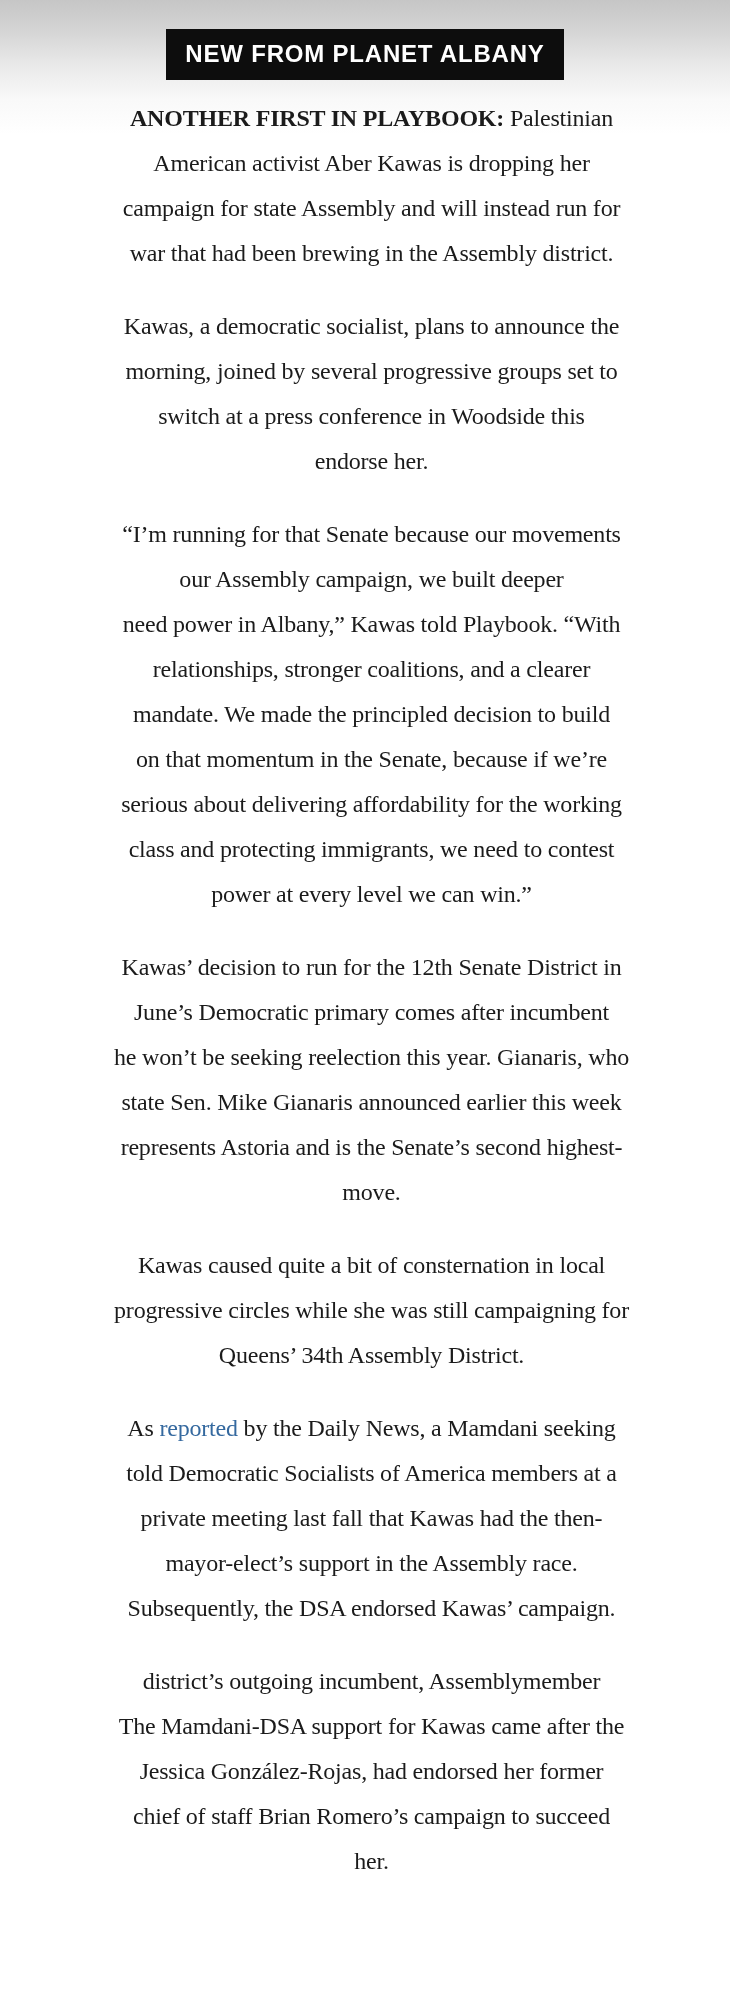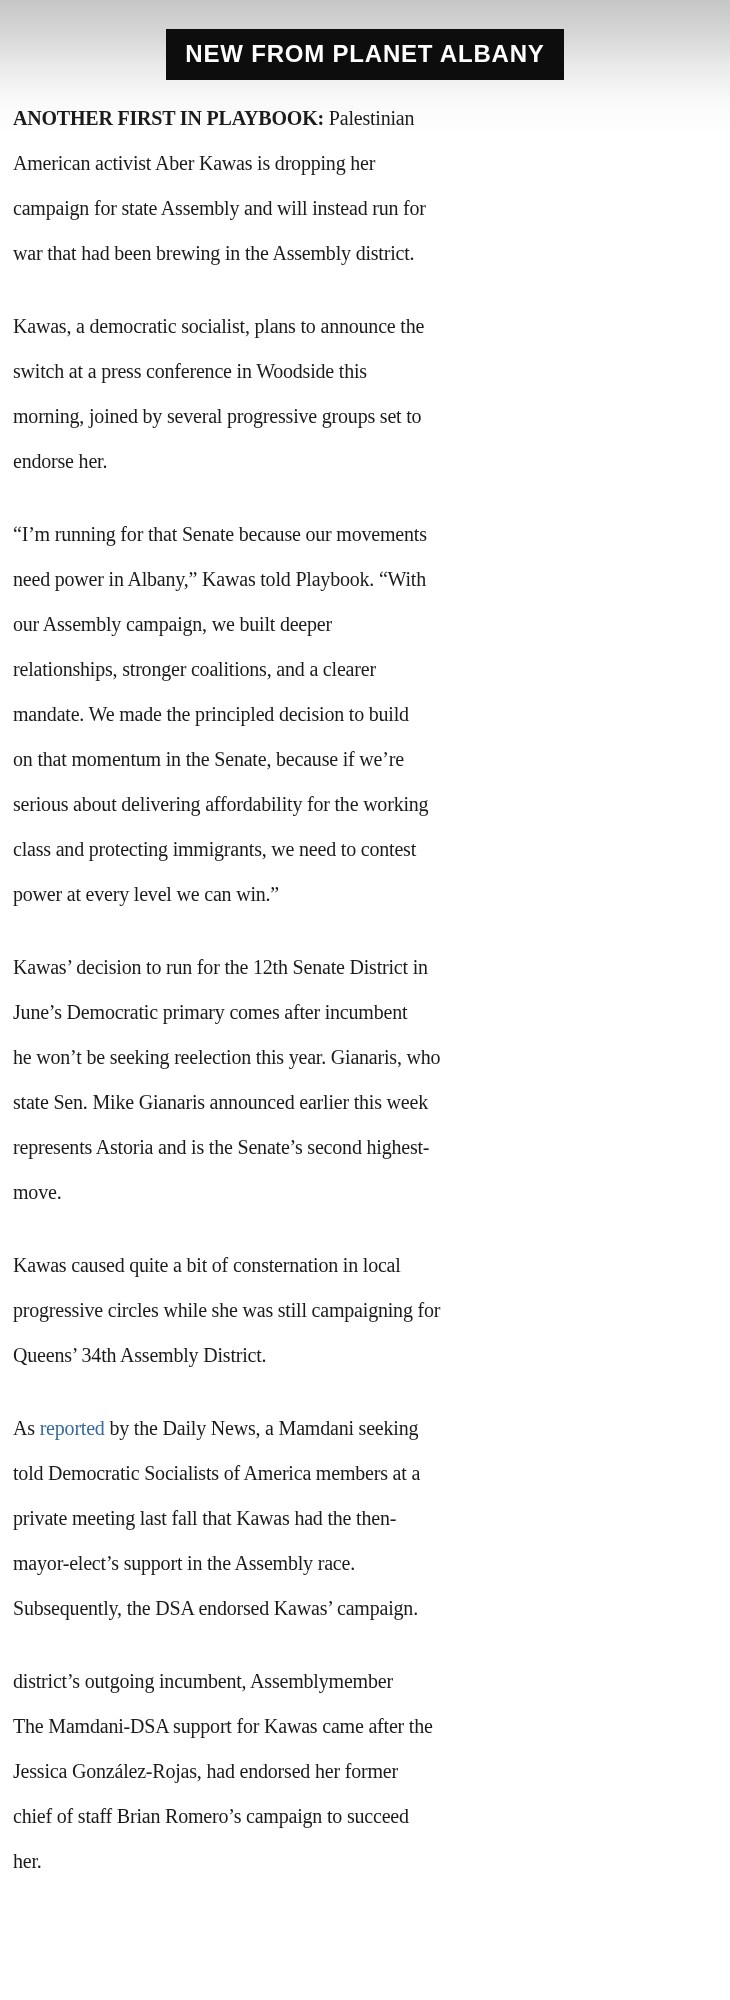--- a/index.html
+++ b/index.html
@@ -27,51 +27,52 @@
     font-weight:700;
     font-size:24px;
     line-height:26px;
     letter-spacing:0.8px;
     padding:12px 19px 13px;
     white-space:nowrap;
   }
   .article{
     margin:16px 0 12px 13px;
     color:var(--text);
-    font-size:20px;
+    font-size:24px;
     line-height:45px;
     letter-spacing:-0.2px;
+    text-align:center;
   }
   .para{margin:0 0 28px 0;padding:0;}
   .line{display:block;white-space:nowrap;}
   .seg-bold{font-weight:700;}
   .seg-link{color:var(--link);cursor:pointer;text-decoration:none;}
 </style>
 </head>
 <body>
 
 <div class="banner">NEW FROM PLANET ALBANY</div>
 
 <div class="article">
     <p class="para">
       <span class="line"><span class="seg-bold">ANOTHER FIRST IN PLAYBOOK:</span><span> Palestinian</span></span>
       <span class="line"><span>American activist Aber Kawas is dropping her</span></span>
       <span class="line"><span>campaign for state Assembly and will instead run for</span></span>
       <span class="line"><span>war that had been brewing in the Assembly district.</span></span>
     </p>
     <p class="para">
       <span class="line"><span>Kawas, a democratic socialist, plans to announce the</span></span>
+      <span class="line"><span>morning, joined by several progressive groups set to</span></span>
       <span class="line"><span>switch at a press conference in Woodside this</span></span>
-      <span class="line"><span>morning, joined by several progressive groups set to</span></span>
       <span class="line"><span>endorse her.</span></span>
     </p>
     <p class="para">
       <span class="line"><span>“I’m running for that Senate because our movements</span></span>
+      <span class="line"><span>our Assembly campaign, we built deeper</span></span>
       <span class="line"><span>need power in Albany,” Kawas told Playbook. “With</span></span>
-      <span class="line"><span>our Assembly campaign, we built deeper</span></span>
       <span class="line"><span>relationships, stronger coalitions, and a clearer</span></span>
       <span class="line"><span>mandate. We made the principled decision to build</span></span>
       <span class="line"><span>on that momentum in the Senate, because if we’re</span></span>
       <span class="line"><span>serious about delivering affordability for the working</span></span>
       <span class="line"><span>class and protecting immigrants, we need to contest</span></span>
       <span class="line"><span>power at every level we can win.”</span></span>
     </p>
     <p class="para">
       <span class="line"><span>Kawas’ decision to run for the 12th Senate District in</span></span>
       <span class="line"><span>June’s Democratic primary comes after incumbent</span></span>

